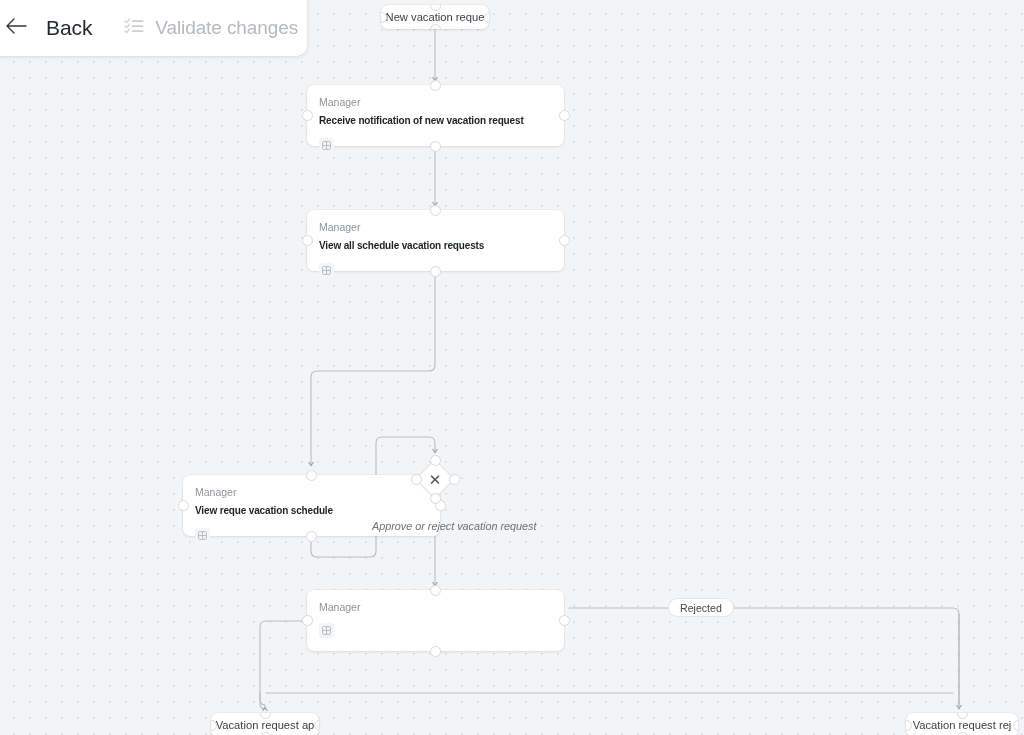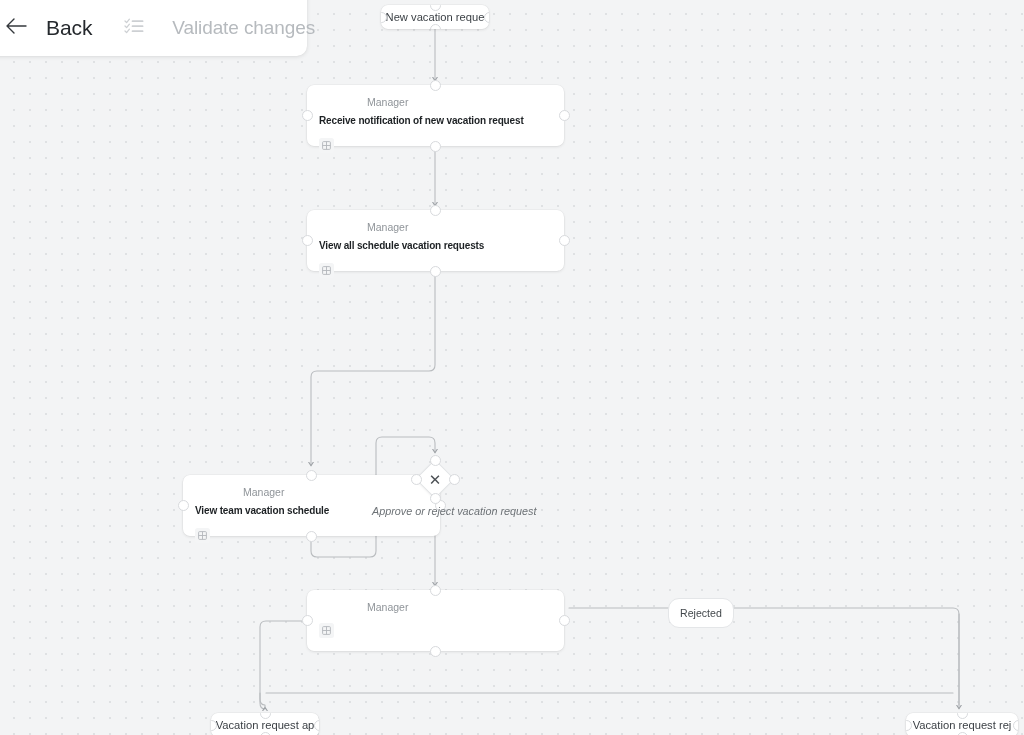--- a/index.html
+++ b/index.html
@@ -64,21 +64,21 @@
     white-space: nowrap;
   }
   .tb-divider {
     width: 1px;
     height: 30px;
     background: #e3e5e7;
     margin: 0 4px 0 2px;
   }
   .tb-validate {
     display: flex;
-    gap: 28px;
+    gap: 11px;
     padding: 4px 12px;
     border-radius: 4px;
     cursor: default;
   }
   .tb-validate-label {
     font-size: 19px;
     color: #b6babe;
     font-weight: 400;
     letter-spacing: -0.1px;
     white-space: nowrap;
@@ -93,21 +93,20 @@
     padding: 10px 12px 8px 12px;
     z-index: 20;
     cursor: pointer;
   }
   .card-role {
     font-size: 10.5px;
     color: #8f9499;
     line-height: 14px;
     margin-bottom: 4px;
     white-space: nowrap;
-    margin-left: 48px;
   }
   .card-title {
     font-size: 10px;
     font-weight: 700;
     color: #1d2124;
     line-height: 16px;
     letter-spacing: -0.15px;
     white-space: nowrap;
   }
   .card-icons {
@@ -204,21 +203,21 @@
     white-space: nowrap;
     z-index: 21;
   }
 
   
   .edge-label {
     position: absolute;
     background: #ffffff;
     border: 1px solid #e4e6e8;
     border-radius: 11px;
-    height: 30px;
+    height: 19px;
     display: flex;
     align-items: center;
     justify-content: center;
     padding: 0 11px;
     font-size: 10.6px;
     color: #43484c;
     z-index: 23;
     white-space: nowrap;
     cursor: pointer;
   }
@@ -333,25 +332,25 @@
   </div>
 
   <div class="gateway" style="left:416px; top:460px;">
     <span class="gateway-shape"></span>
     <span class="gateway-glyph">✕</span>
     <span class="port t"></span>
     <span class="port b"></span>
     <span class="port l"></span>
     <span class="port r"></span>
   </div>
-  <div class="gateway-caption" style="left:372px; top:505px;">Approve or reject vacation request</div>
+  <div class="gateway-caption" style="left:372px; top:520px;">Approve or reject vacation request</div>
 
   <div class="card" style="left:183px; top:475px; width:257px; height:61px;">
     <div class="card-role">Manager</div>
-    <div class="card-title">View team vacation schedule</div>
+    <div class="card-title">View reque vacation schedule</div>
     <div class="card-icons">
       <span class="mini-icon">
         <svg width="9" height="9" viewBox="0 0 9 9">
           <rect x="0.6" y="0.6" width="7.8" height="7.8" rx="1" fill="none" stroke="#b3b7bb" stroke-width="0.9"></rect>
           <path d="M0.6,4.5 L8.4,4.5 M4.5,0.6 L4.5,8.4" stroke="#b3b7bb" stroke-width="0.9"></path>
         </svg>
       </span>
     </div>
     <span class="port t" style="left:128px; margin-left:-5.5px;"></span>
     <span class="port b" style="left:128px; margin-left:-5.5px;"></span>

